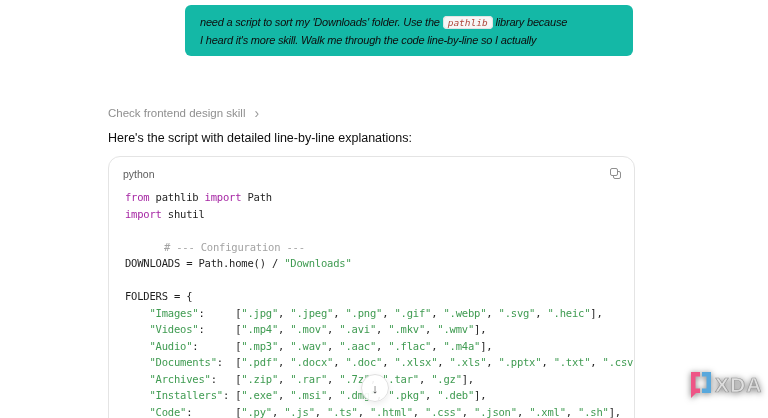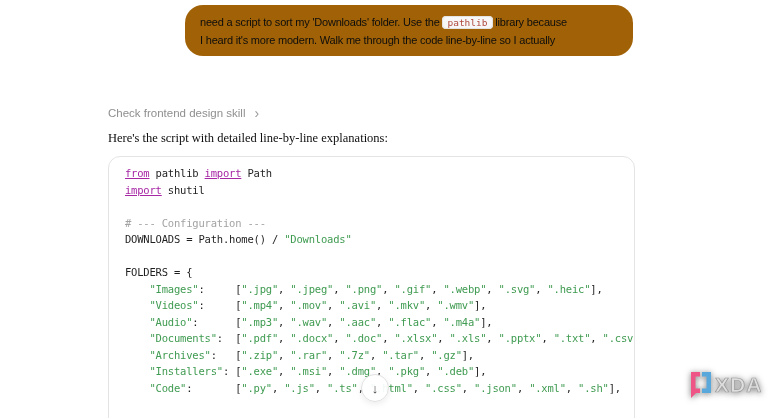--- a/index.html
+++ b/index.html
@@ -5,64 +5,64 @@
   * { margin:0; padding:0; box-sizing:border-box; }
   html,body { background:#ffffff; }
   .canvas {
     position:relative; width:768px; height:418px; overflow:hidden;
     background:#ffffff; font-family:"Liberation Sans", sans-serif; color:#0d0d0d;
   }
 
   
   .user-bubble {
     position:absolute; left:185px; top:5px; width:448px;
-    background:#a16207; border-radius:18px; padding:9px 15px 8px 15px;
+    background:#14b8a6; border-radius:6px; padding:9px 15px 8px 15px;font-style:italic;
   }
   .msg-line {
     font-size:11px; line-height:16.5px; letter-spacing:-0.2px;
     white-space:nowrap; overflow:hidden; color:#0d0d0d;
   }
   .inline-code {
     font-family:"DejaVu Sans Mono", monospace; font-size:9.5px;
     background:#f7f7f7; border:1px solid #e3e3e3; border-radius:4px;
     padding:0px 4px; color:#b04a3f; letter-spacing:0;
   }
 
   
   .skill-row {
     position:absolute; left:108px; top:107px; display:flex; align-items:center; gap:9px;
     color:#8f8f8f; font-size:11.5px; cursor:pointer;
   }
   .skill-chevron { font-size:14px; line-height:11px; color:#9a9a9a; }
 
   
-  .intro-text { position:absolute; left:108px; top:131px; font-size:12.5px; color:#0d0d0d;font-family:Liberation Serif, serif; }
+  .intro-text { position:absolute; left:108px; top:131px; font-size:12.5px; color:#0d0d0d; }
 
   
   .code-card {
     position:absolute; left:108px; top:156px; width:527px; height:300px;
     background:#ffffff; border:1px solid #e4e4e4; border-radius:12px;
     overflow:hidden;
   }
   .code-header {
     display:flex; justify-content:space-between; align-items:center;
     padding:9px 12px 0 14px; height:24px;
   }
   .code-lang { font-size:10.5px; color:#5d5d5d; }
   .copy-btn { background:none; border:none; cursor:pointer; display:flex; padding:0; }
   .code-body {
     margin-top:8px; padding-left:16px;
     font-family:"DejaVu Sans Mono", monospace; font-size:10.5px;
     letter-spacing:-0.2px; line-height:16.5px; color:#1f1f1f;
     white-space:pre; overflow:hidden;
   }
   .code-line { min-height:16.5px; }
-  .tok-k { color:#a626a4;text-decoration:underline; }
+  .tok-k { color:#a626a4; }
   .tok-s { color:#3f9b51; }
-  .tok-c { color:#a3a3a3; }
+  .tok-c { color:#a3a3a3;margin-left:39px; }
 
   
   .scroll-btn {
     position:absolute; left:361px; top:374px; width:28px; height:28px;
     border-radius:50%; background:rgba(255,255,255,0.92);
     border:1px solid #e0e0e0; box-shadow:0 2px 6px rgba(0,0,0,0.08);
     display:flex; align-items:center; justify-content:center; cursor:pointer;
   }
   .scroll-arrow { font-size:13px; color:#3f3f3f; line-height:1; }
 
@@ -70,31 +70,40 @@
   .watermark { position:absolute; right:4px; bottom:17px; }
   .watermark svg { filter:drop-shadow(0 1px 3px rgba(0,0,0,0.55)); display:block; }
 </style>
 </head>
 <body>
 
 <div class="canvas">
 
   <div class="user-bubble">
     <div class="msg-line"><span>need a script to sort my 'Downloads' folder. Use the </span><code class="inline-code">pathlib</code><span> library because</span></div>
-    <div class="msg-line">I heard it's more modern. Walk me through the code line-by-line so I actually</div>
+    <div class="msg-line">I heard it's more skill. Walk me through the code line-by-line so I actually</div>
   </div>
 
   <div class="skill-row">
     <span>Check frontend design skill</span>
     <span class="skill-chevron">›</span>
   </div>
 
   <div class="intro-text">Here's the script with detailed line-by-line explanations:</div>
 
   <div class="code-card">
+    <div class="code-header">
+      <span class="code-lang">python</span>
+      <button class="copy-btn">
+        <svg width="13" height="13" viewBox="0 0 13 13">
+          <rect x="4.5" y="4.5" width="7" height="7" rx="1.5" fill="#ffffff" stroke="#8f8f8f" stroke-width="1"></rect>
+          <rect x="1.5" y="1.5" width="7" height="7" rx="1.5" fill="#ffffff" stroke="#8f8f8f" stroke-width="1"></rect>
+        </svg>
+      </button>
+    </div>
     <div class="code-body" id="code-body"><div class="code-line"><span class="tok-k">from</span> pathlib <span class="tok-k">import</span> Path</div><div class="code-line"><span class="tok-k">import</span> shutil</div><div class="code-line"></div><div class="code-line"><span class="tok-c"># --- Configuration ---</span></div><div class="code-line">DOWNLOADS = Path.home() / <span class="tok-s">"Downloads"</span></div><div class="code-line"></div><div class="code-line">FOLDERS = {</div><div class="code-line">    <span class="tok-s">"Images"</span>:     [<span class="tok-s">".jpg"</span>, <span class="tok-s">".jpeg"</span>, <span class="tok-s">".png"</span>, <span class="tok-s">".gif"</span>, <span class="tok-s">".webp"</span>, <span class="tok-s">".svg"</span>, <span class="tok-s">".heic"</span>],</div><div class="code-line">    <span class="tok-s">"Videos"</span>:     [<span class="tok-s">".mp4"</span>, <span class="tok-s">".mov"</span>, <span class="tok-s">".avi"</span>, <span class="tok-s">".mkv"</span>, <span class="tok-s">".wmv"</span>],</div><div class="code-line">    <span class="tok-s">"Audio"</span>:      [<span class="tok-s">".mp3"</span>, <span class="tok-s">".wav"</span>, <span class="tok-s">".aac"</span>, <span class="tok-s">".flac"</span>, <span class="tok-s">".m4a"</span>],</div><div class="code-line">    <span class="tok-s">"Documents"</span>:  [<span class="tok-s">".pdf"</span>, <span class="tok-s">".docx"</span>, <span class="tok-s">".doc"</span>, <span class="tok-s">".xlsx"</span>, <span class="tok-s">".xls"</span>, <span class="tok-s">".pptx"</span>, <span class="tok-s">".txt"</span>, <span class="tok-s">".csv"</span>],</div><div class="code-line">    <span class="tok-s">"Archives"</span>:   [<span class="tok-s">".zip"</span>, <span class="tok-s">".rar"</span>, <span class="tok-s">".7z"</span>, <span class="tok-s">".tar"</span>, <span class="tok-s">".gz"</span>],</div><div class="code-line">    <span class="tok-s">"Installers"</span>: [<span class="tok-s">".exe"</span>, <span class="tok-s">".msi"</span>, <span class="tok-s">".dmg"</span>, <span class="tok-s">".pkg"</span>, <span class="tok-s">".deb"</span>],</div><div class="code-line">    <span class="tok-s">"Code"</span>:       [<span class="tok-s">".py"</span>, <span class="tok-s">".js"</span>, <span class="tok-s">".ts"</span>, <span class="tok-s">".html"</span>, <span class="tok-s">".css"</span>, <span class="tok-s">".json"</span>, <span class="tok-s">".xml"</span>, <span class="tok-s">".sh"</span>],</div></div>
   </div>
 
   <div class="scroll-btn">
     <span class="scroll-arrow">↓</span>
   </div>
 
   <div class="watermark">
     <svg width="76" height="32" viewBox="0 0 76 32">
       <path d="M3 3 h9 v4.5 h-4.5 v12 h4.5 v4.5 h-4 l-5 5 z" fill="#ee5586"></path>

